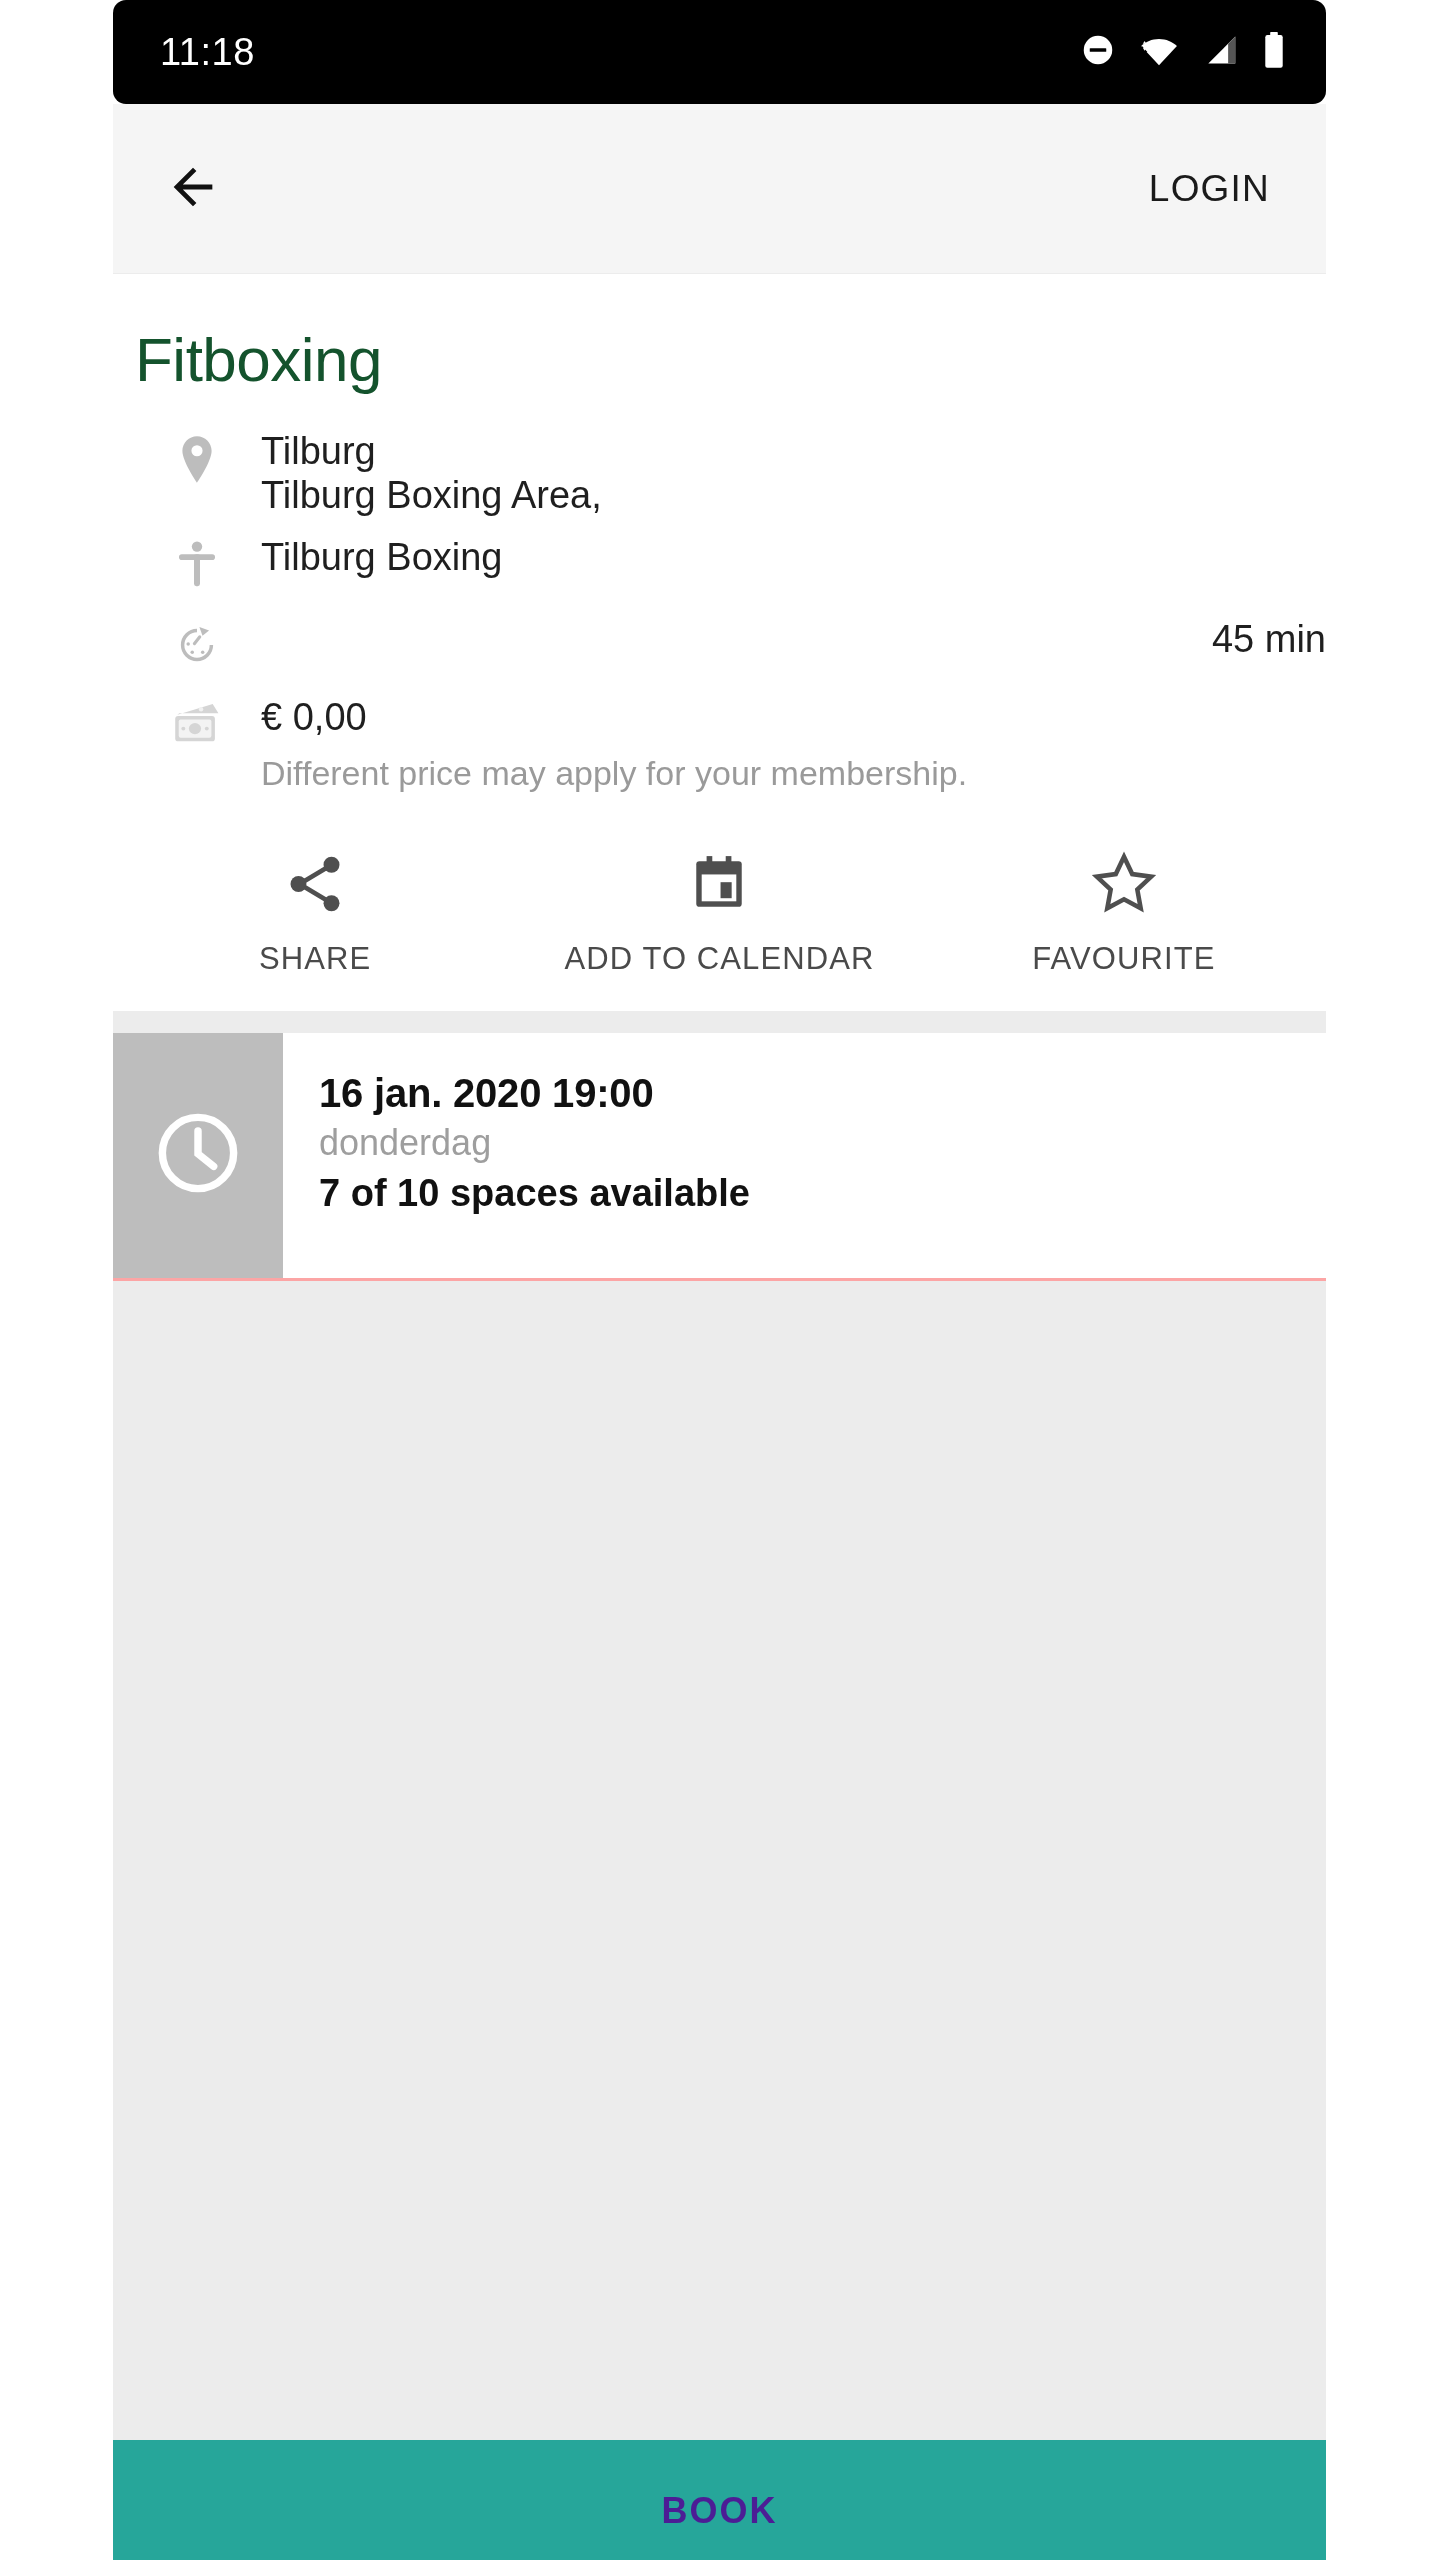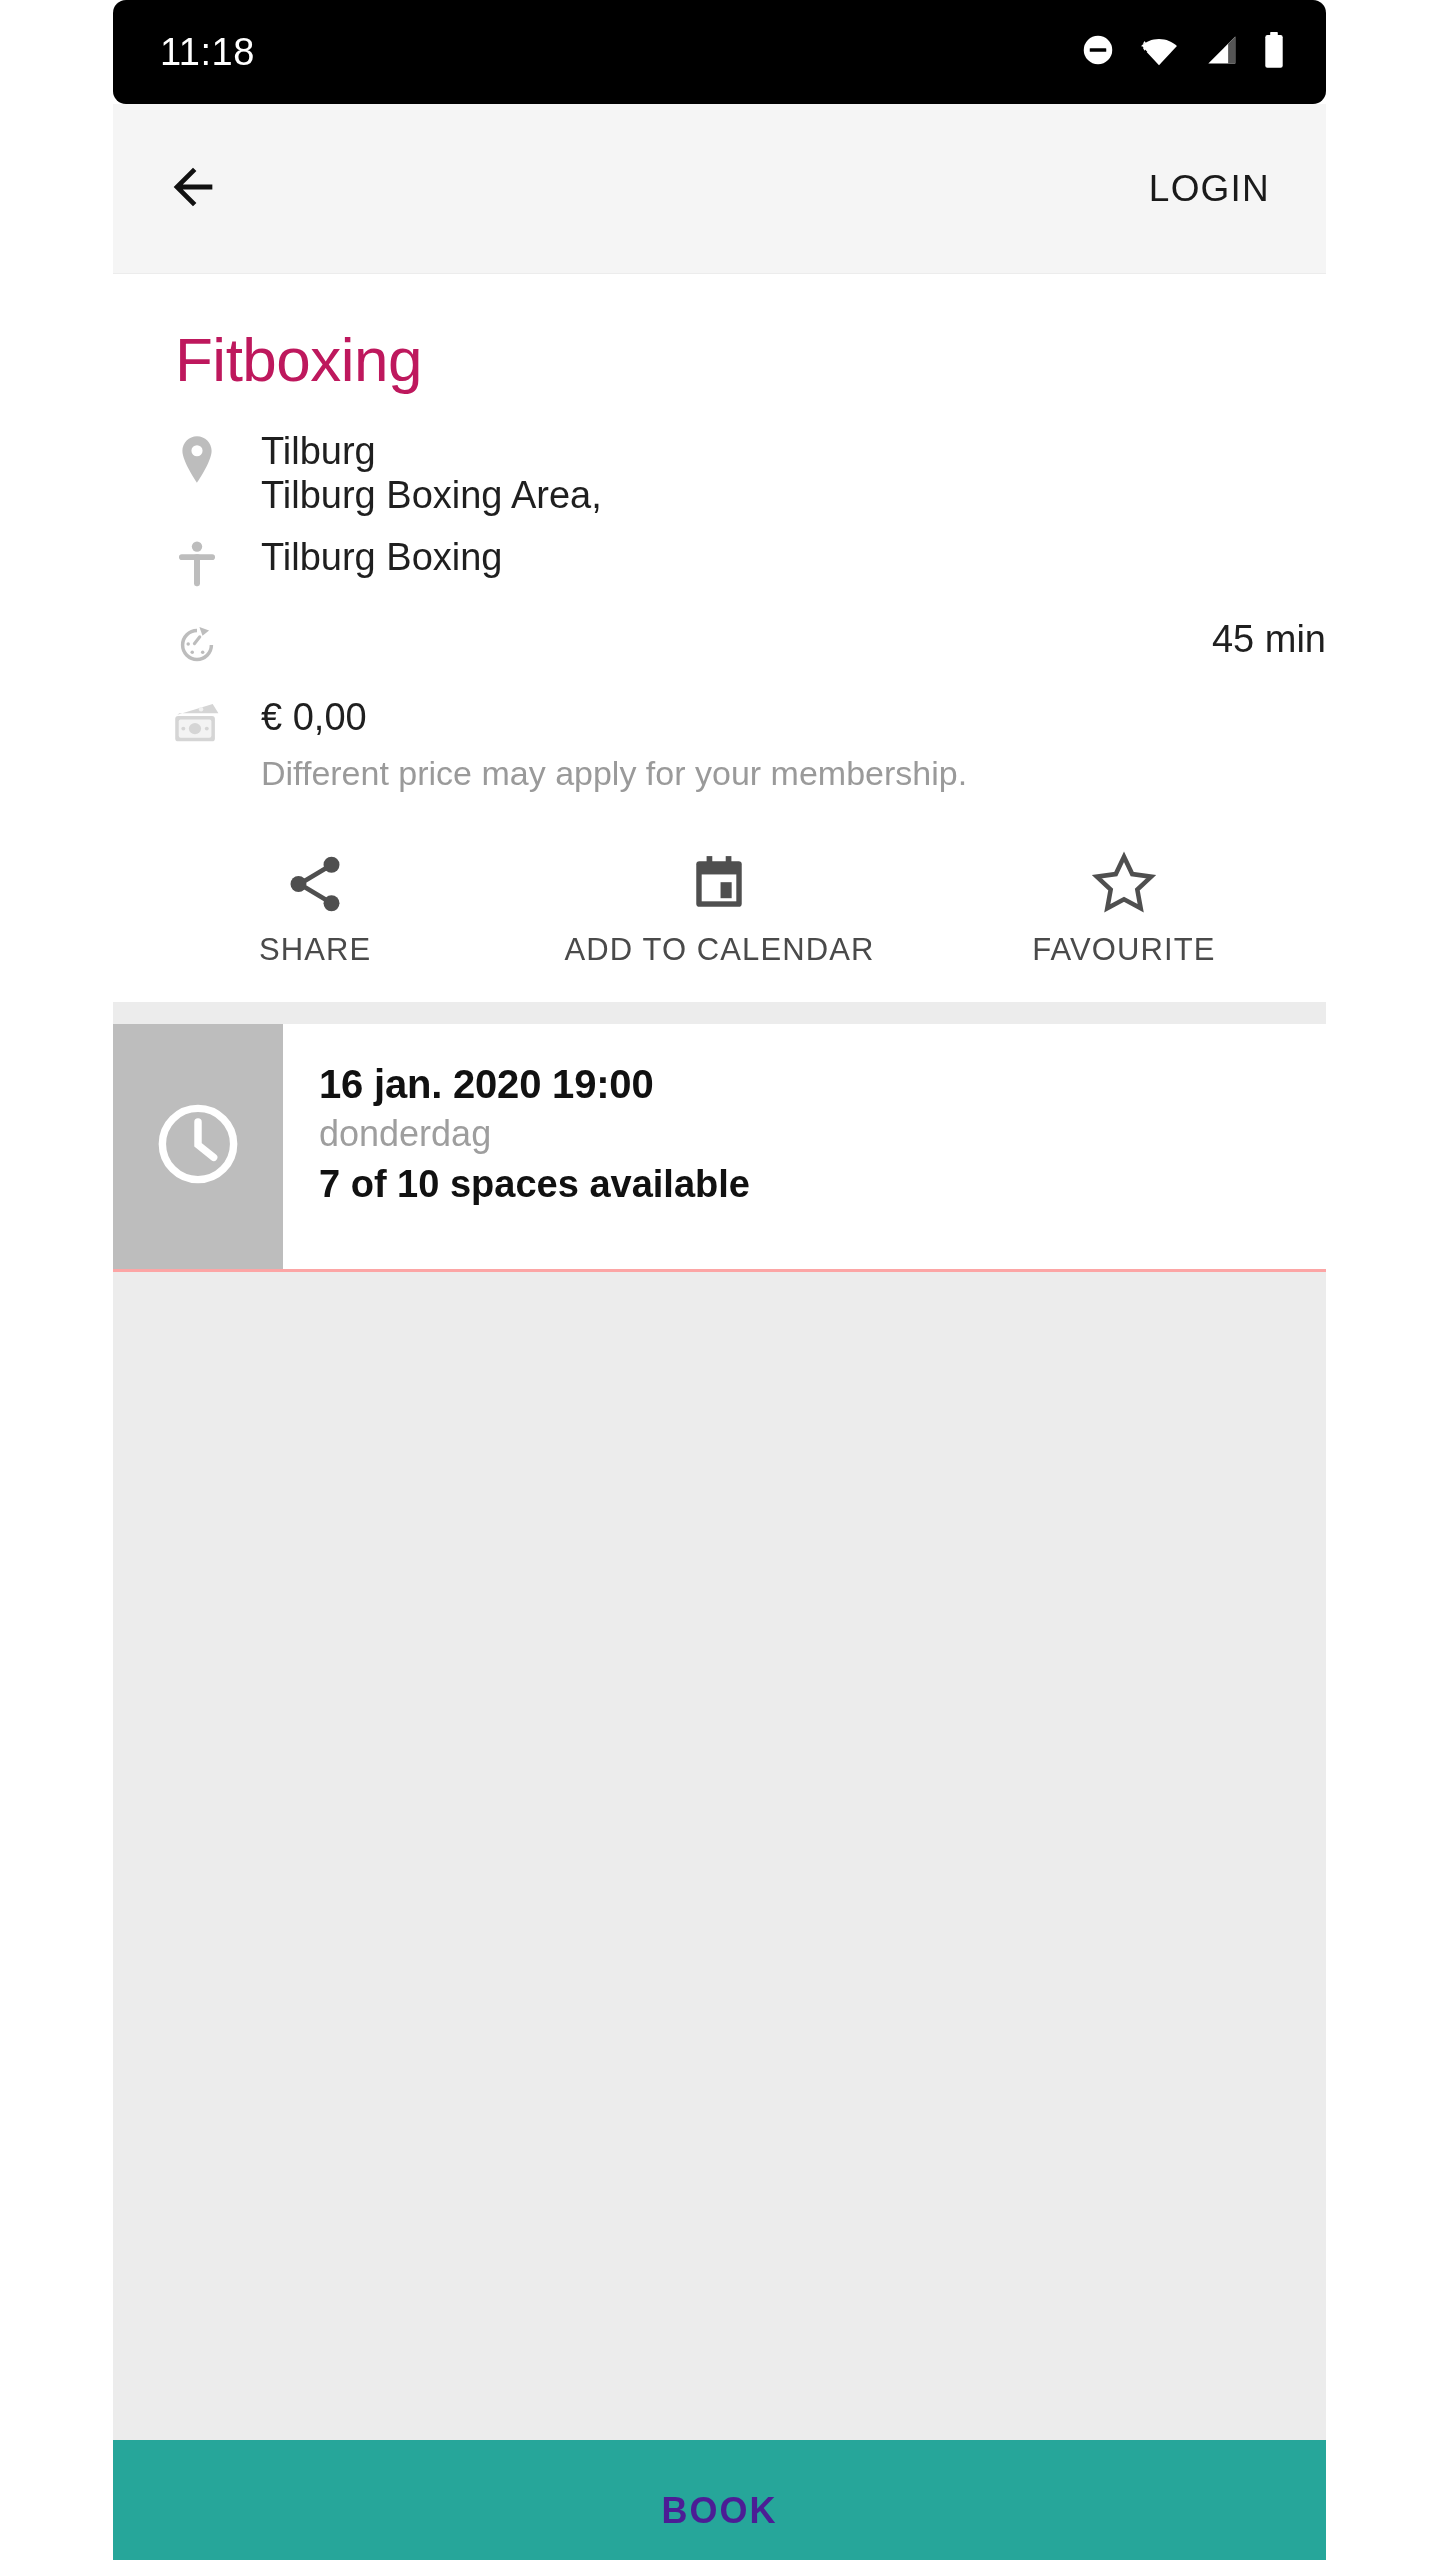--- a/index.html
+++ b/index.html
@@ -65,22 +65,22 @@
   }
 
   
   .info-card {
     background:#ffffff;
     padding:50px 0 0 0;
   }
   .title {
     font-size:62px;
     font-weight:400;
-    color:#be185d;
-    margin:0 0 34px 62px;
+    color:#14532d;
+    margin:0 0 34px 22px;
     letter-spacing:-0.5px;
   }
   .row {
     display:flex;
     align-items:flex-start;
     margin-bottom:22px;
     padding-left:50px;
   }
   .row .iconcell {
     width:68px;
@@ -114,21 +114,21 @@
   }
   .action {
     flex:1;
     display:flex;
     flex-direction:column;
     align-items:center;
     cursor:pointer;
   }
   .action .glyph { height:84px; display:flex; align-items:center; justify-content:center; }
   .action .lbl {
-    margin-top:6px;
+    margin-top:15px;
     font-size:31px;
     color:#4a4a4a;
     letter-spacing:1.1px;
   }
 
   
   .gap { height:22px; background:#ececec; }
   .session-card {
     display:flex;
     background:#ffffff;

